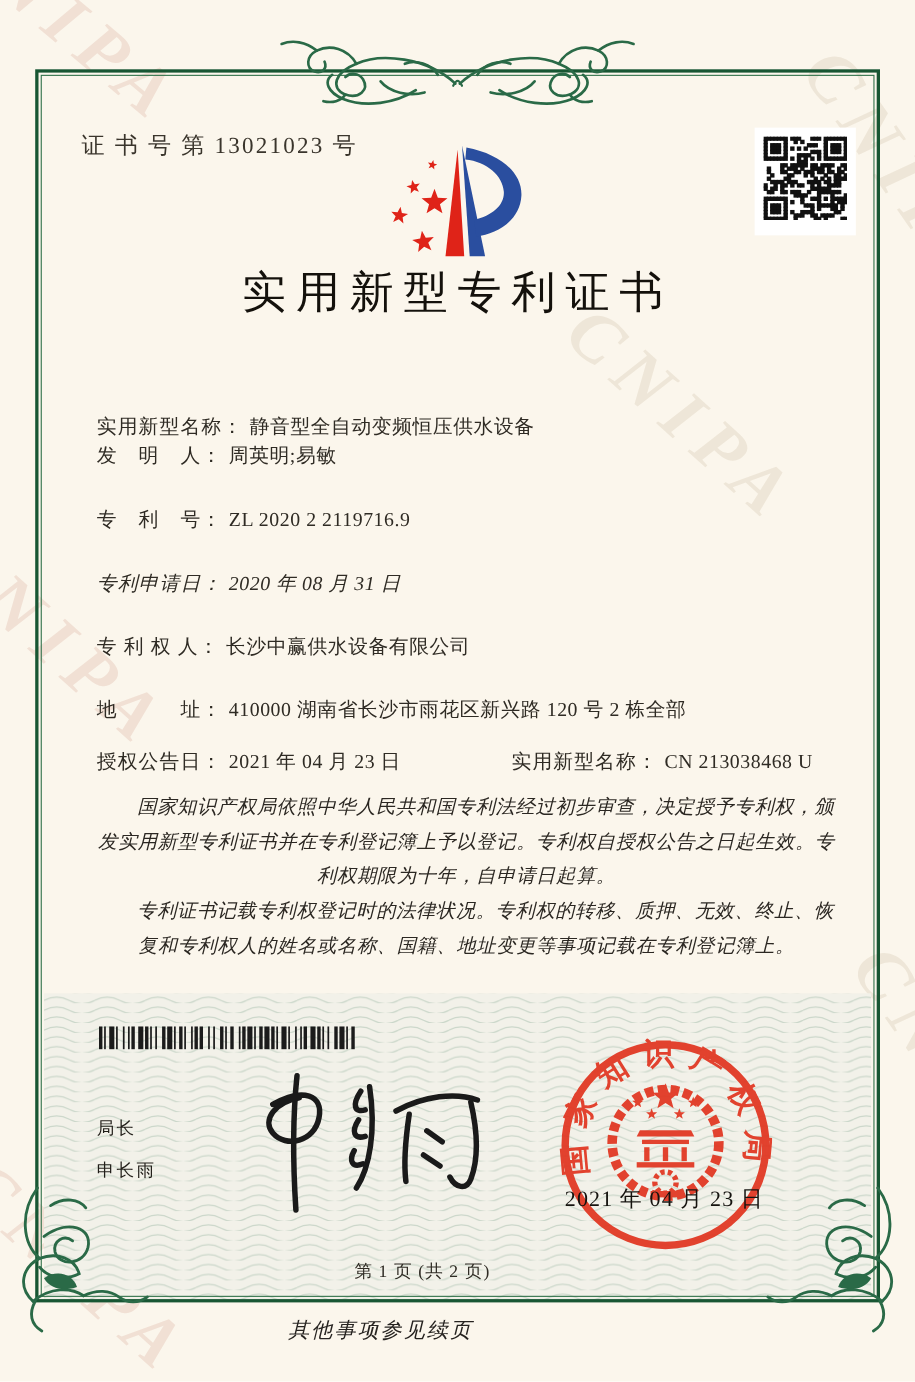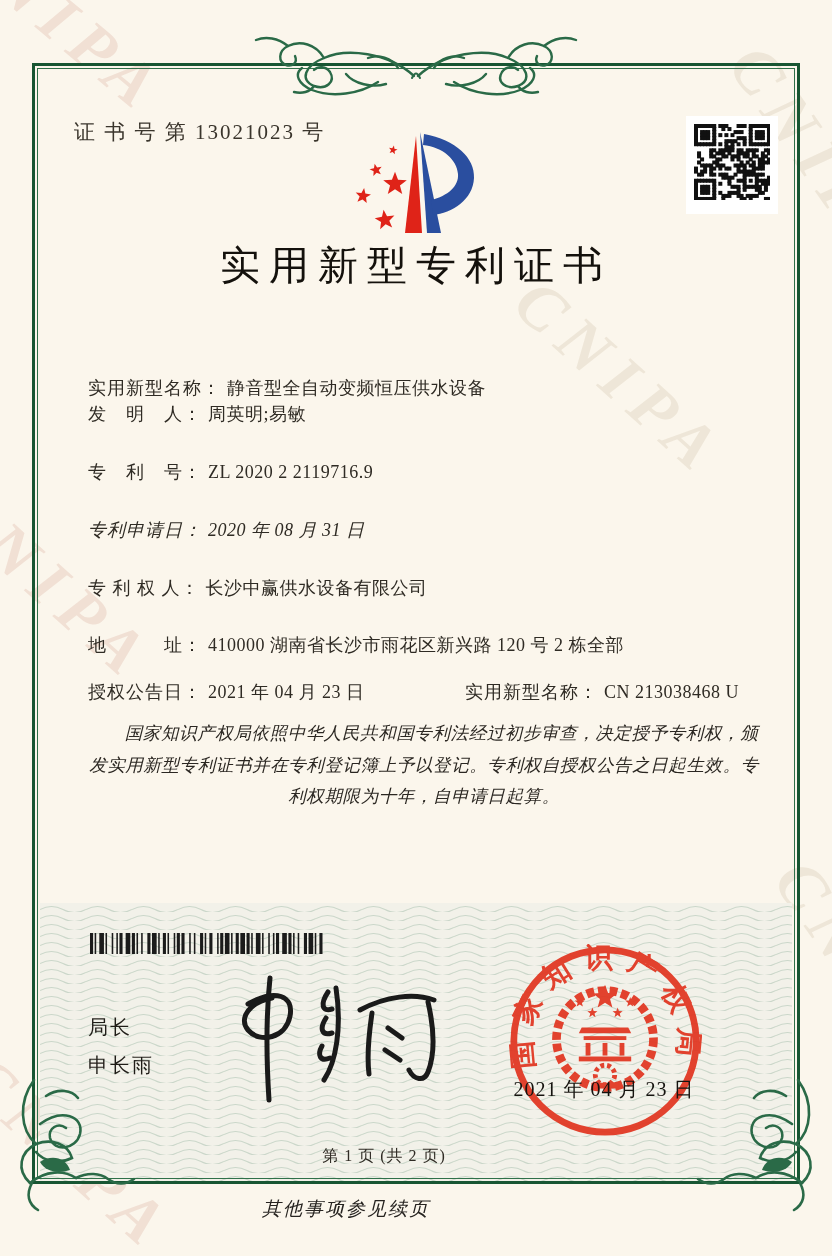--- a/index.html
+++ b/index.html
@@ -57,21 +57,21 @@
   }
   .body-text p{ margin:0; text-indent:2em;text-align:center; }
   
   .panel{
     position:absolute; left:40px; top:903px; width:752px; height:280px;
     background:#f2f1e9; z-index:2;
   }
   .barcode{ position:absolute; left:90px; top:933px; z-index:5; }
   .officer{
     position:absolute; left:88px; top:1008px; z-index:5;
-    font-size:20px; color:#201d18; line-height:38px; letter-spacing:2px;
+    font-size:16px; color:#201d18; line-height:38px; letter-spacing:2px;
   }
   .signature{ position:absolute; left:232px; top:958px; z-index:5; }
   .seal{ position:absolute; left:508px; top:944px; z-index:6; }
   .seal-date{
     position:absolute; left:504px; top:1076px; width:200px; z-index:7;
     text-align:center; font-size:20px; color:#15130f; letter-spacing:1px;
     white-space:nowrap;
   }
   .pageinfo{
     position:absolute; left:0; top:1146px; width:768px; z-index:5;
@@ -504,20 +504,21 @@
       <span class="lab">地　　　址：</span><span class="val">410000 湖南省长沙市雨花区新兴路 120 号 2 栋全部</span>
     </div>
     <div class="frow" style="top:680px;">
       <span class="lab">授权公告日：</span><span class="val">2021 年 04 月 23 日</span>
       <span class="lab pair2">实用新型名称：</span><span class="val">CN 213038468 U</span>
     </div>
   </div>
 
   <div class="body-text">
     <p>国家知识产权局依照中华人民共和国专利法经过初步审查，决定授予专利权，颁发实用新型专利证书并在专利登记簿上予以登记。专利权自授权公告之日起生效。专利权期限为十年，自申请日起算。</p>
+    <p>专利证书记载专利权登记时的法律状况。专利权的转移、质押、无效、终止、恢复和专利权人的姓名或名称、国籍、地址变更等事项记载在专利登记簿上。</p>
   </div>
 
   <svg class="barcode" id="barcode" width="234" height="21">
       <rect x="0.00" y="0" width="3.10" height="21" fill="#1b1b1b"></rect>
       <rect x="4.65" y="0" width="1.55" height="21" fill="#1b1b1b"></rect>
       <rect x="9.30" y="0" width="4.65" height="21" fill="#1b1b1b"></rect>
       <rect x="15.50" y="0" width="1.55" height="21" fill="#1b1b1b"></rect>
       <rect x="21.70" y="0" width="1.55" height="21" fill="#1b1b1b"></rect>
       <rect x="26.35" y="0" width="1.55" height="21" fill="#1b1b1b"></rect>
       <rect x="29.45" y="0" width="3.10" height="21" fill="#1b1b1b"></rect>

